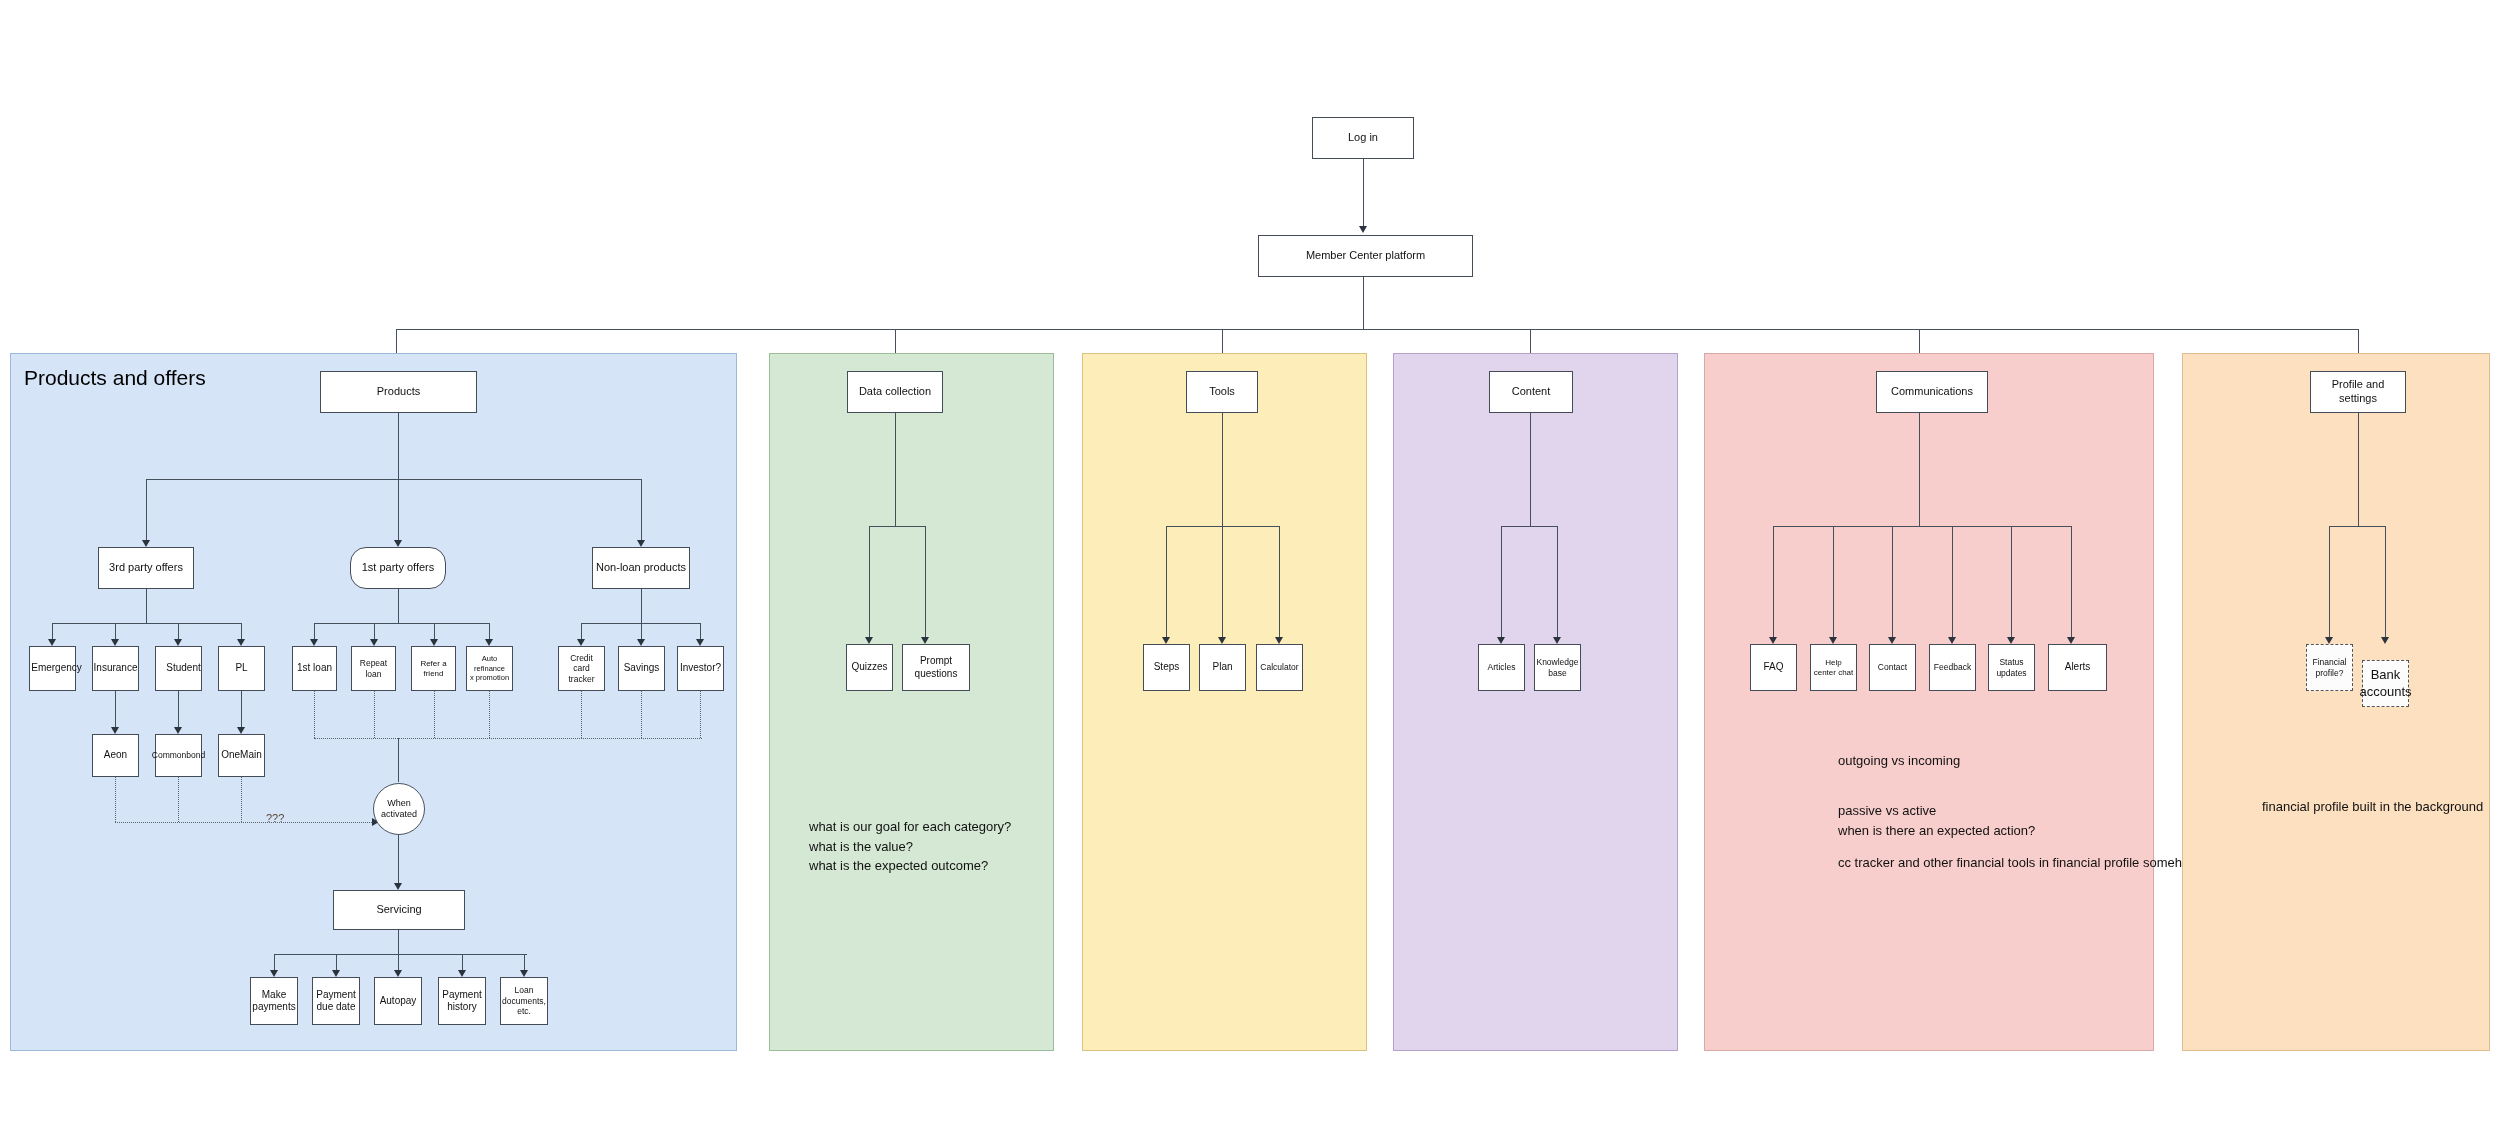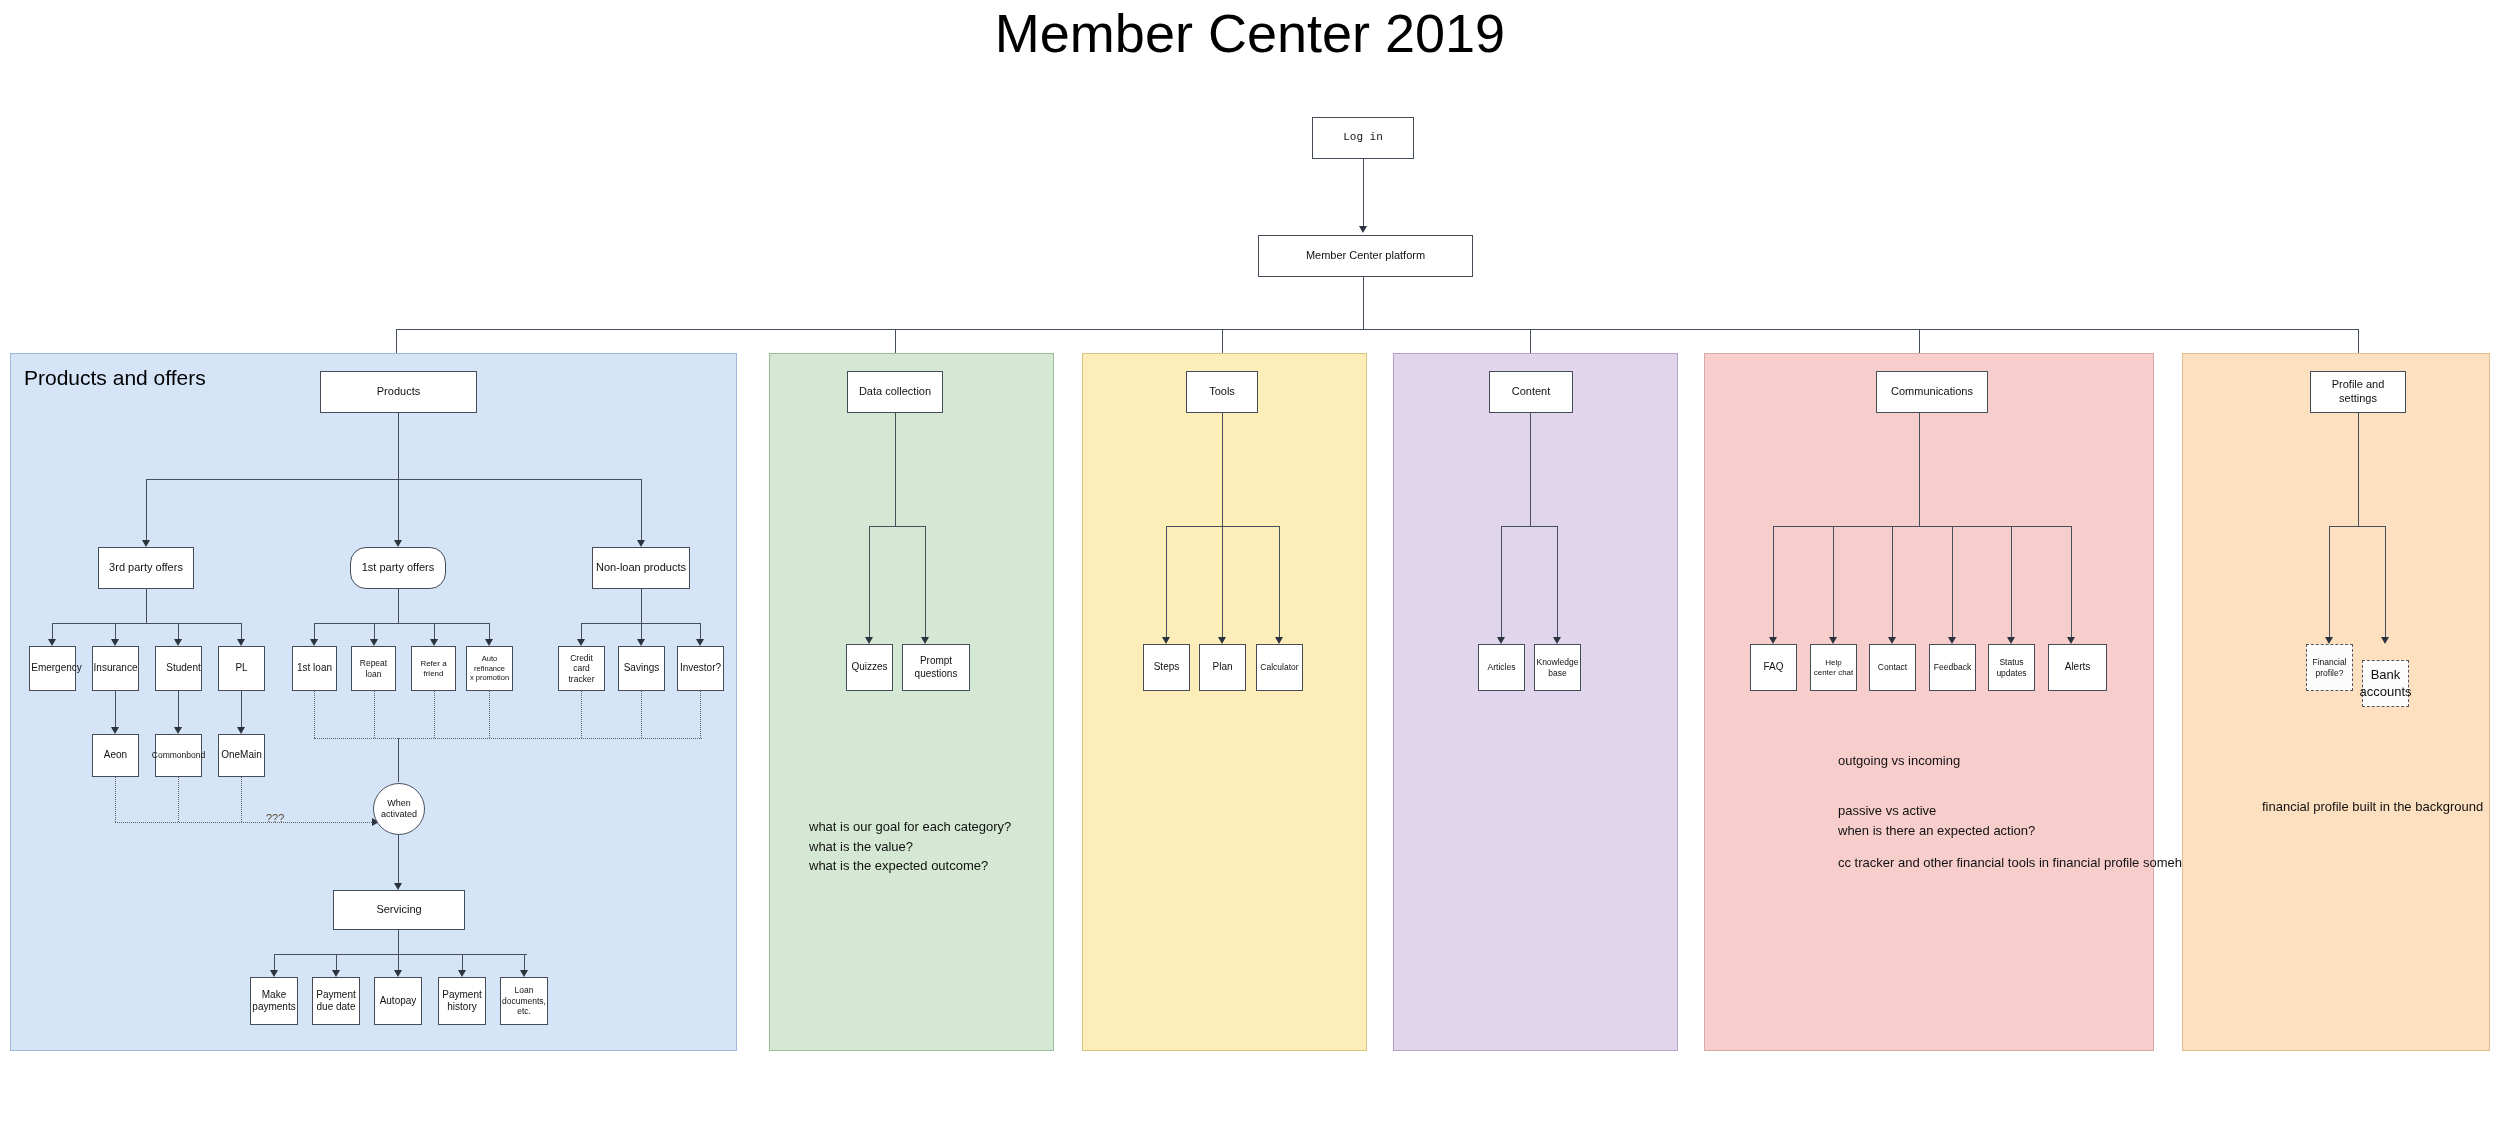--- a/index.html
+++ b/index.html
@@ -104,23 +104,22 @@
     line-height: 1.5;
     color: #111;
     white-space: pre-line;
   }
 </style>
 </head>
 <body>
 
 <div id="stage">
 
-  <div class="title">Member Center 2019</div>
-
-  <div class="node" style="left:1312px; top:117px; width:102px; height:42px;font-family:Liberation Mono, monospace;">Log in</div>
+
+  <div class="node" style="left:1312px; top:117px; width:102px; height:42px;">Log in</div>
   <div class="ln v" style="left:1363px; top:159px; height:67px;"></div>
   <div class="arrow" style="left:1359px; top:226px;"></div>
 
   <div class="node" style="left:1258px; top:235px; width:215px; height:42px;">Member Center platform</div>
 
   <div class="ln v" style="left:1363px; top:277px; height:52px;"></div>
 
   <div class="ln h" style="left:396px; top:329px; width:1963px;"></div>
 
   <div class="ln v" style="left:396px; top:329px; height:46px;"></div>

